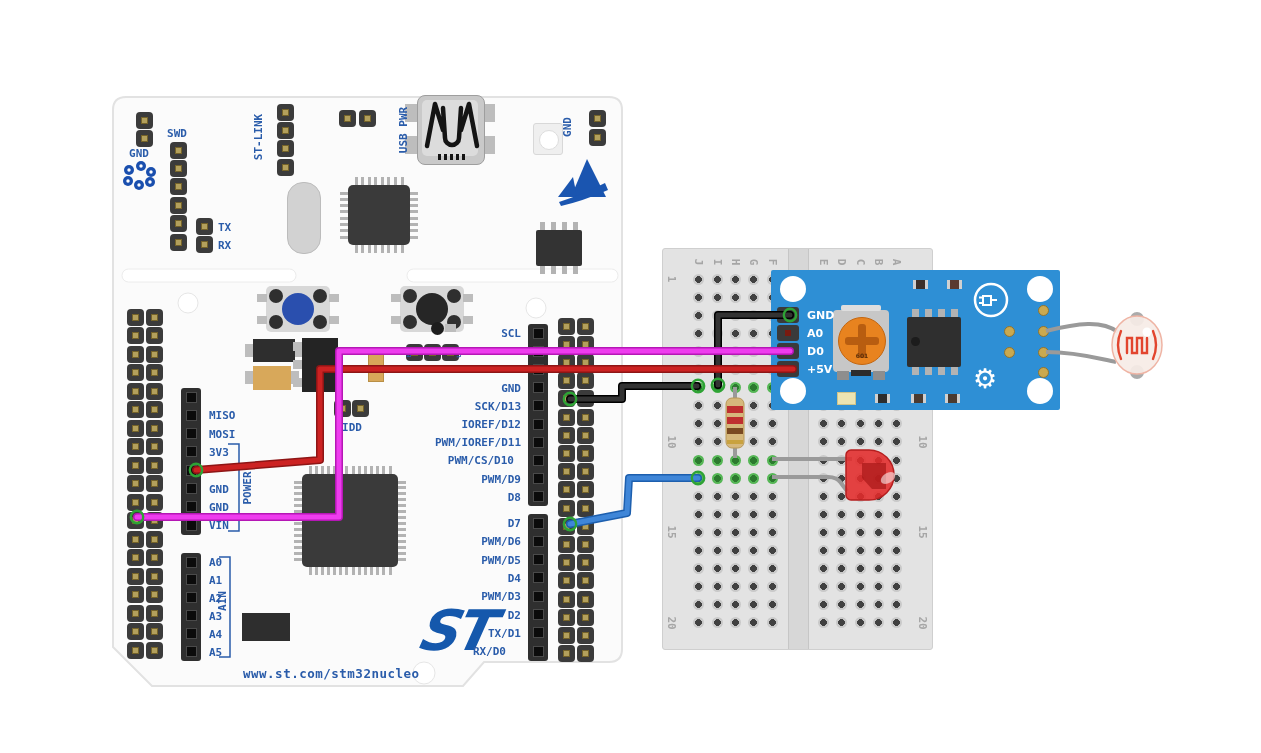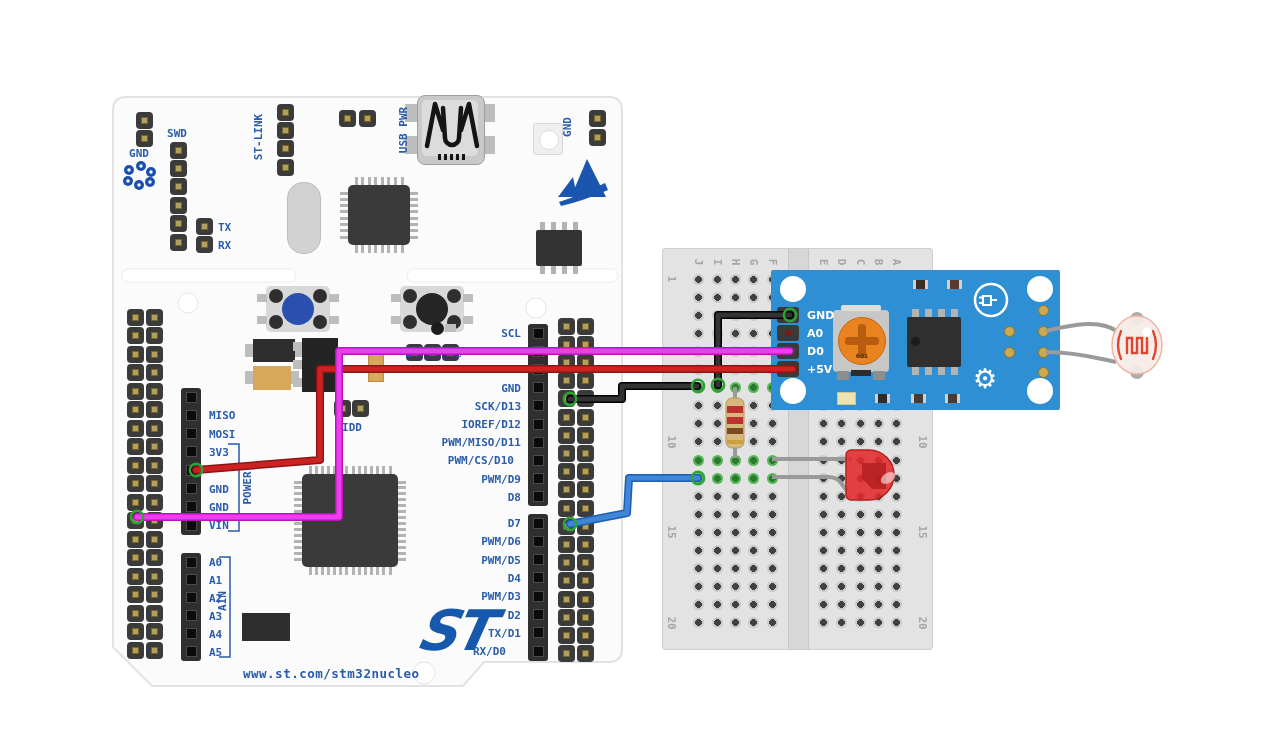--- a/index.html
+++ b/index.html
@@ -818,21 +818,21 @@
       <div style="position:absolute;left:209px;top:562px;" class="silk">A0</div>
       <div style="position:absolute;left:209px;top:579.9px;" class="silk">A1</div>
       <div style="position:absolute;left:209px;top:597.8px;" class="silk">A2</div>
       <div style="position:absolute;left:209px;top:615.7px;" class="silk">A3</div>
       <div style="position:absolute;left:209px;top:633.6px;" class="silk">A4</div>
       <div style="position:absolute;left:209px;top:651.5px;" class="silk">A5</div>
       <div style="position:absolute;left:521px;top:333px;" class="silk r">SCL</div>
       <div style="position:absolute;left:521px;top:387.6px;" class="silk r">GND</div>
       <div style="position:absolute;left:521px;top:405.8px;" class="silk r">SCK/D13</div>
       <div style="position:absolute;left:521px;top:424px;" class="silk r">IOREF/D12</div>
-      <div style="position:absolute;left:521px;top:442.2px;" class="silk r">PWM/MISO/D11</div>
+      <div style="position:absolute;left:521px;top:442.2px;" class="silk r">PWM/IOREF/D11</div>
       <div style="position:absolute;left:514px;top:460.4px;" class="silk r">PWM/CS/D10</div>
       <div style="position:absolute;left:521px;top:478.6px;" class="silk r">PWM/D9</div>
       <div style="position:absolute;left:521px;top:496.79999999999995px;" class="silk r">D8</div>
       <div style="position:absolute;left:521px;top:523px;" class="silk r">D7</div>
       <div style="position:absolute;left:521px;top:541.3px;" class="silk r">PWM/D6</div>
       <div style="position:absolute;left:521px;top:559.6px;" class="silk r">PWM/D5</div>
       <div style="position:absolute;left:521px;top:577.9px;" class="silk r">D4</div>
       <div style="position:absolute;left:521px;top:596.2px;" class="silk r">PWM/D3</div>
       <div style="position:absolute;left:521px;top:614.5px;" class="silk r">D2</div>
       <div style="position:absolute;left:521px;top:632.8px;" class="silk r">TX/D1</div>

